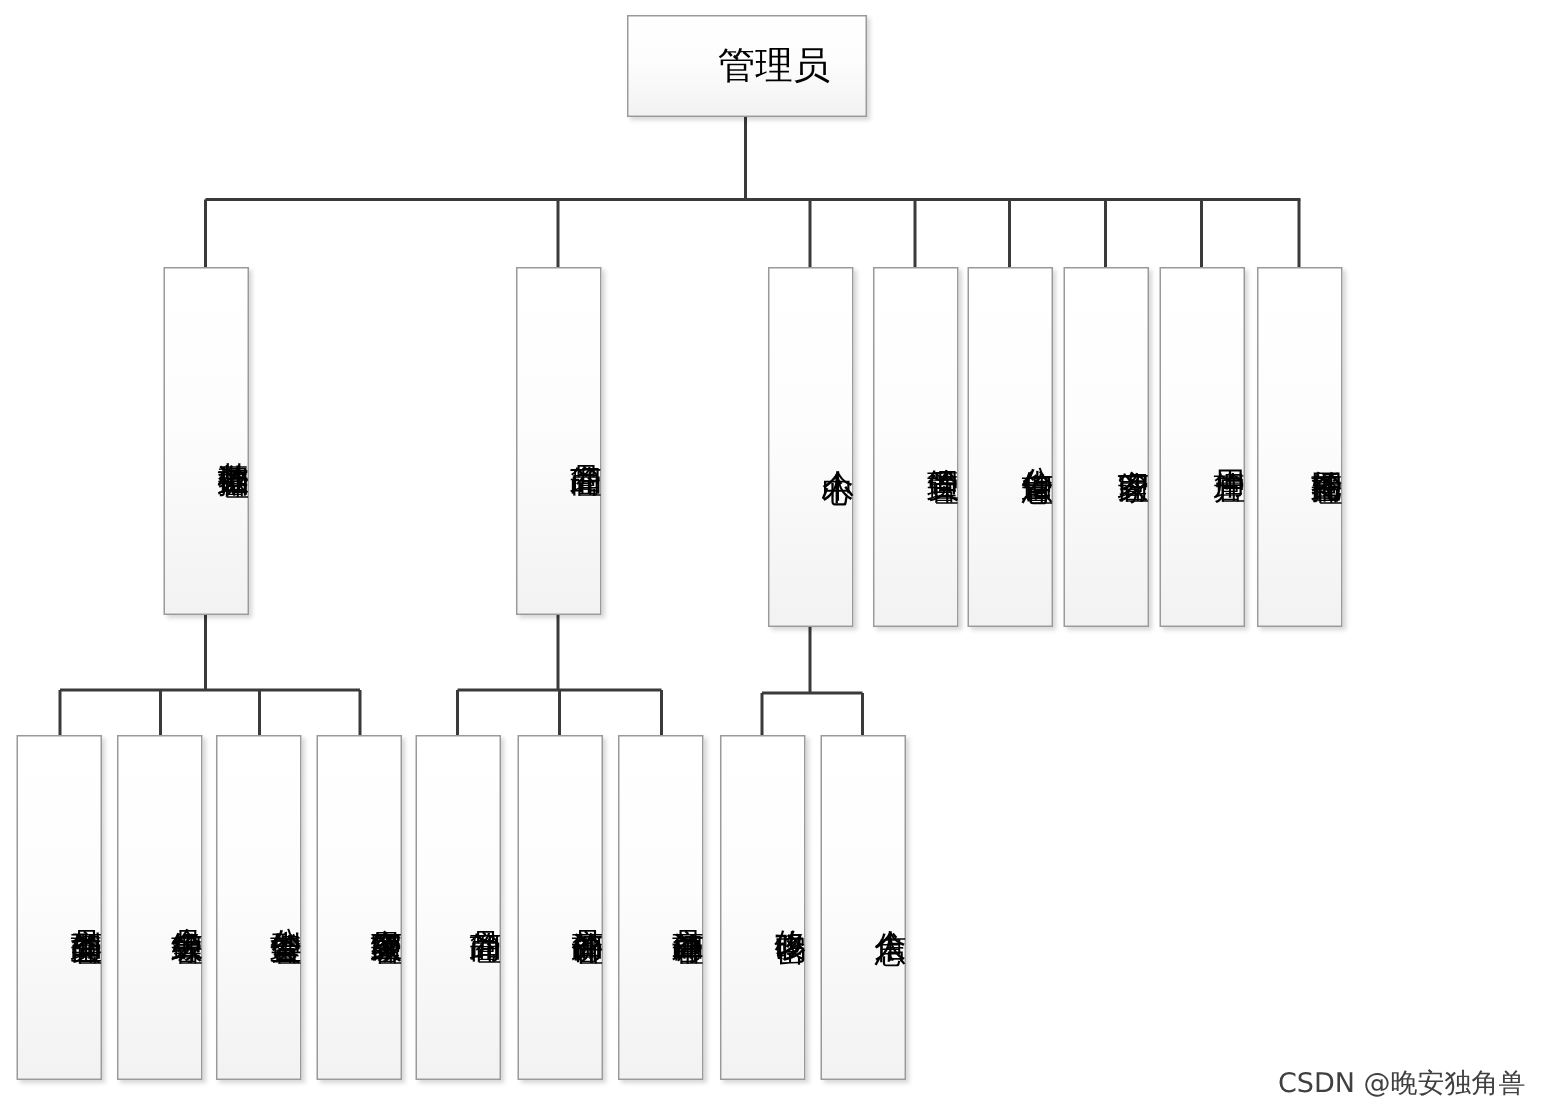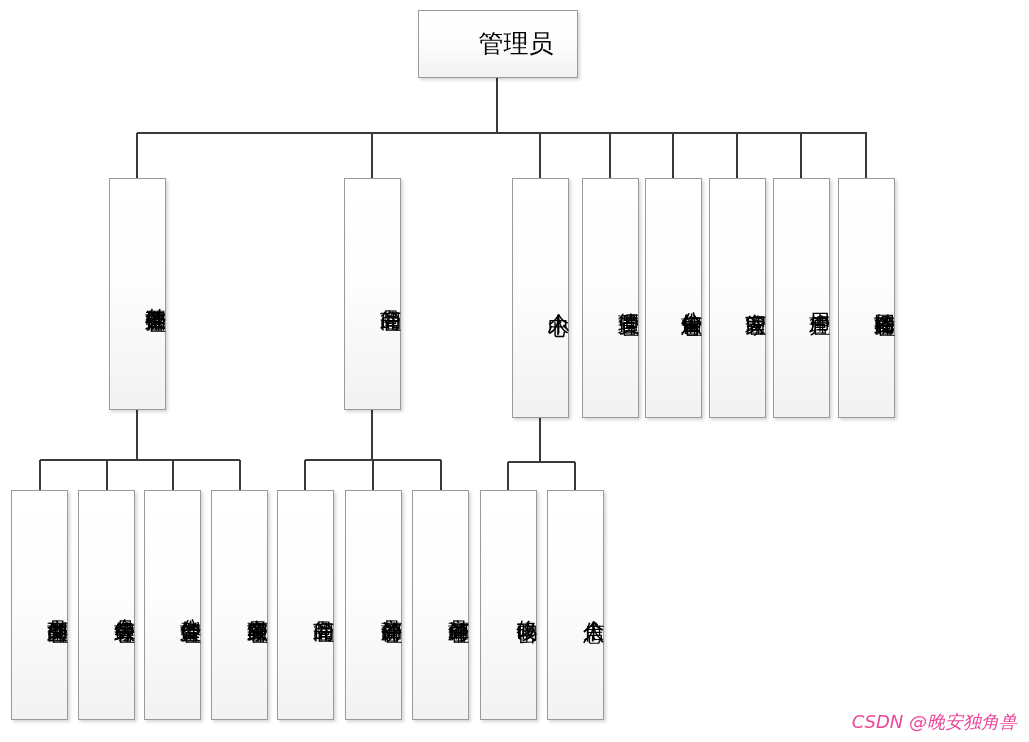--- a/index.html
+++ b/index.html
@@ -60,26 +60,25 @@
     letter-spacing: 1px;
   }
   .node.lvl2 { font-size: 21px; }
   .node.lvl3 { font-size: 21px; }
 
   
   .watermark {
     position: absolute;
     right: 12px;
     bottom: 8px;
-    color: #ec4899;
+    color: #404040;
     font-size: 18px;
     font-family: "DejaVu Sans", "Liberation Sans", sans-serif;
     white-space: nowrap;
     user-select: none;
-    font-style: italic;
   }
 </style>
 </head>
 <body>
 
 <div id="canvas">
   <div id="edges">
       <div class="edge v" style="left: 496px; top: 78px; height: 55px;"></div>
       <div class="edge h" style="left: 137px; top: 132px; width: 730px;"></div>
       <div class="edge v" style="left: 136px; top: 133px; height: 45px;"></div>

